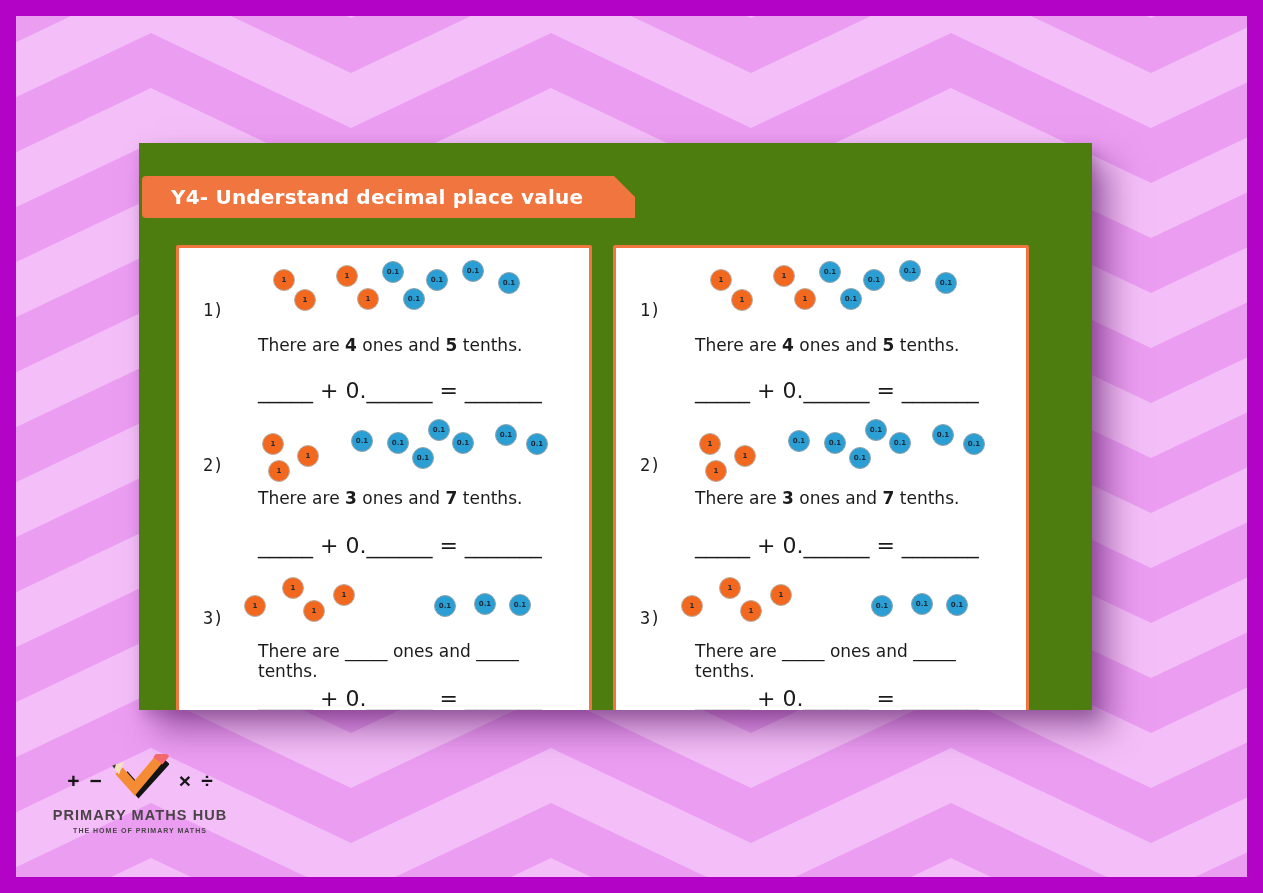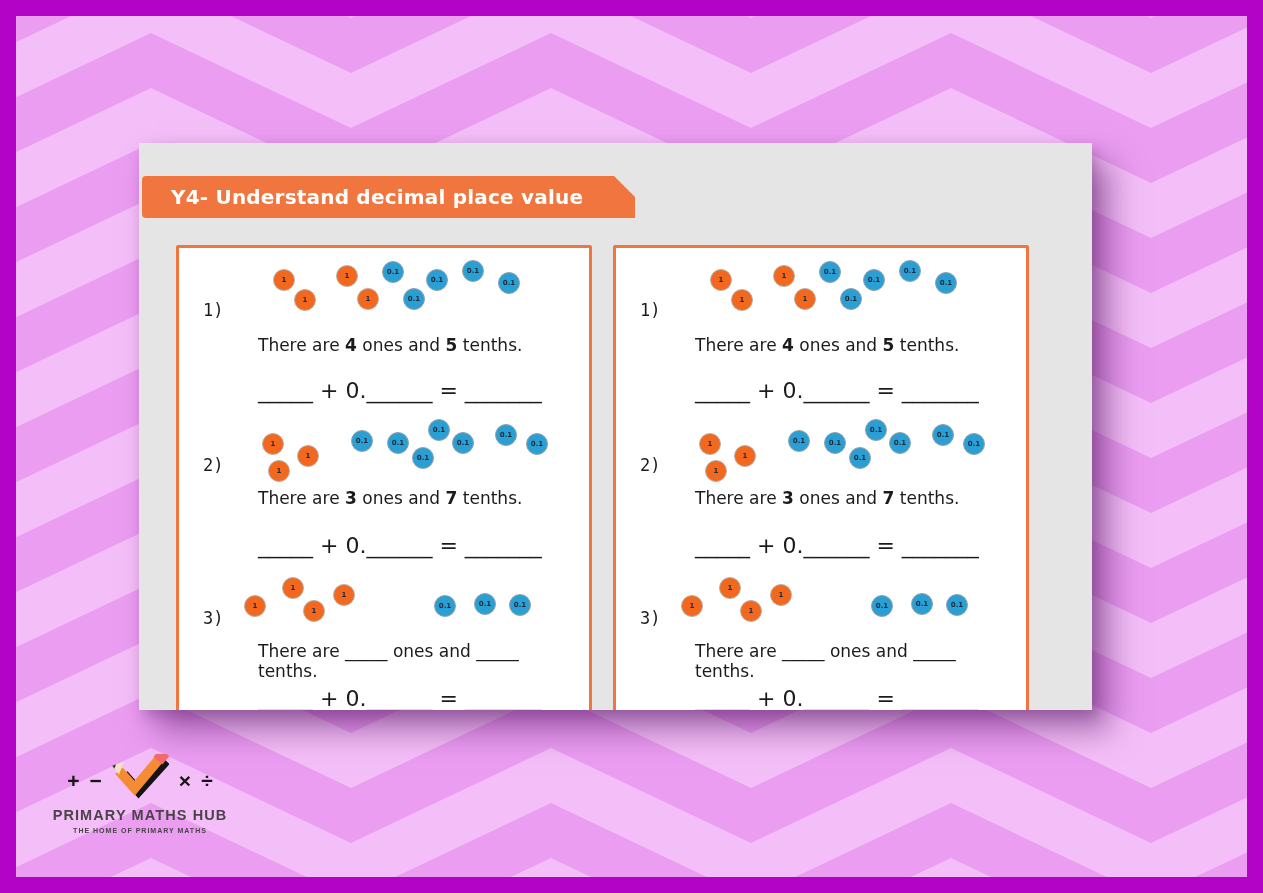--- a/index.html
+++ b/index.html
@@ -5,21 +5,21 @@
   * { margin:0; padding:0; box-sizing:border-box; }
   body { width:1263px; height:893px; font-family:"DejaVu Sans", sans-serif; }
 
   .frame { position:relative; width:1263px; height:893px; background:#B203C6; }
   .bg { position:absolute; inset:16px; overflow:hidden; background:#EA9DF1; }
   .chevrons { position:absolute; inset:0; width:100%; height:100%; display:block; }
 
   
   .sheet {
     position:absolute; left:123px; top:127px; width:953px; height:567px;
-    background:#e5e5e5; overflow:hidden;
+    background:#4d7c0f; overflow:hidden;
     box-shadow: 18px 20px 30px rgba(88,22,100,0.50), 4px 6px 12px rgba(88,22,100,0.25);
   }
 
   
   .banner {
     position:absolute; left:3px; top:33px; width:493px; height:42px;
     background:#F0753F; color:#ffffff;
     font-weight:bold; font-size:20px; line-height:42px; padding-left:29px;
     border-radius:4px 0 0 4px; letter-spacing:0.2px;
     clip-path: polygon(0 0, calc(100% - 21px) 0, 100% 21px, 100% 100%, 0 100%);

